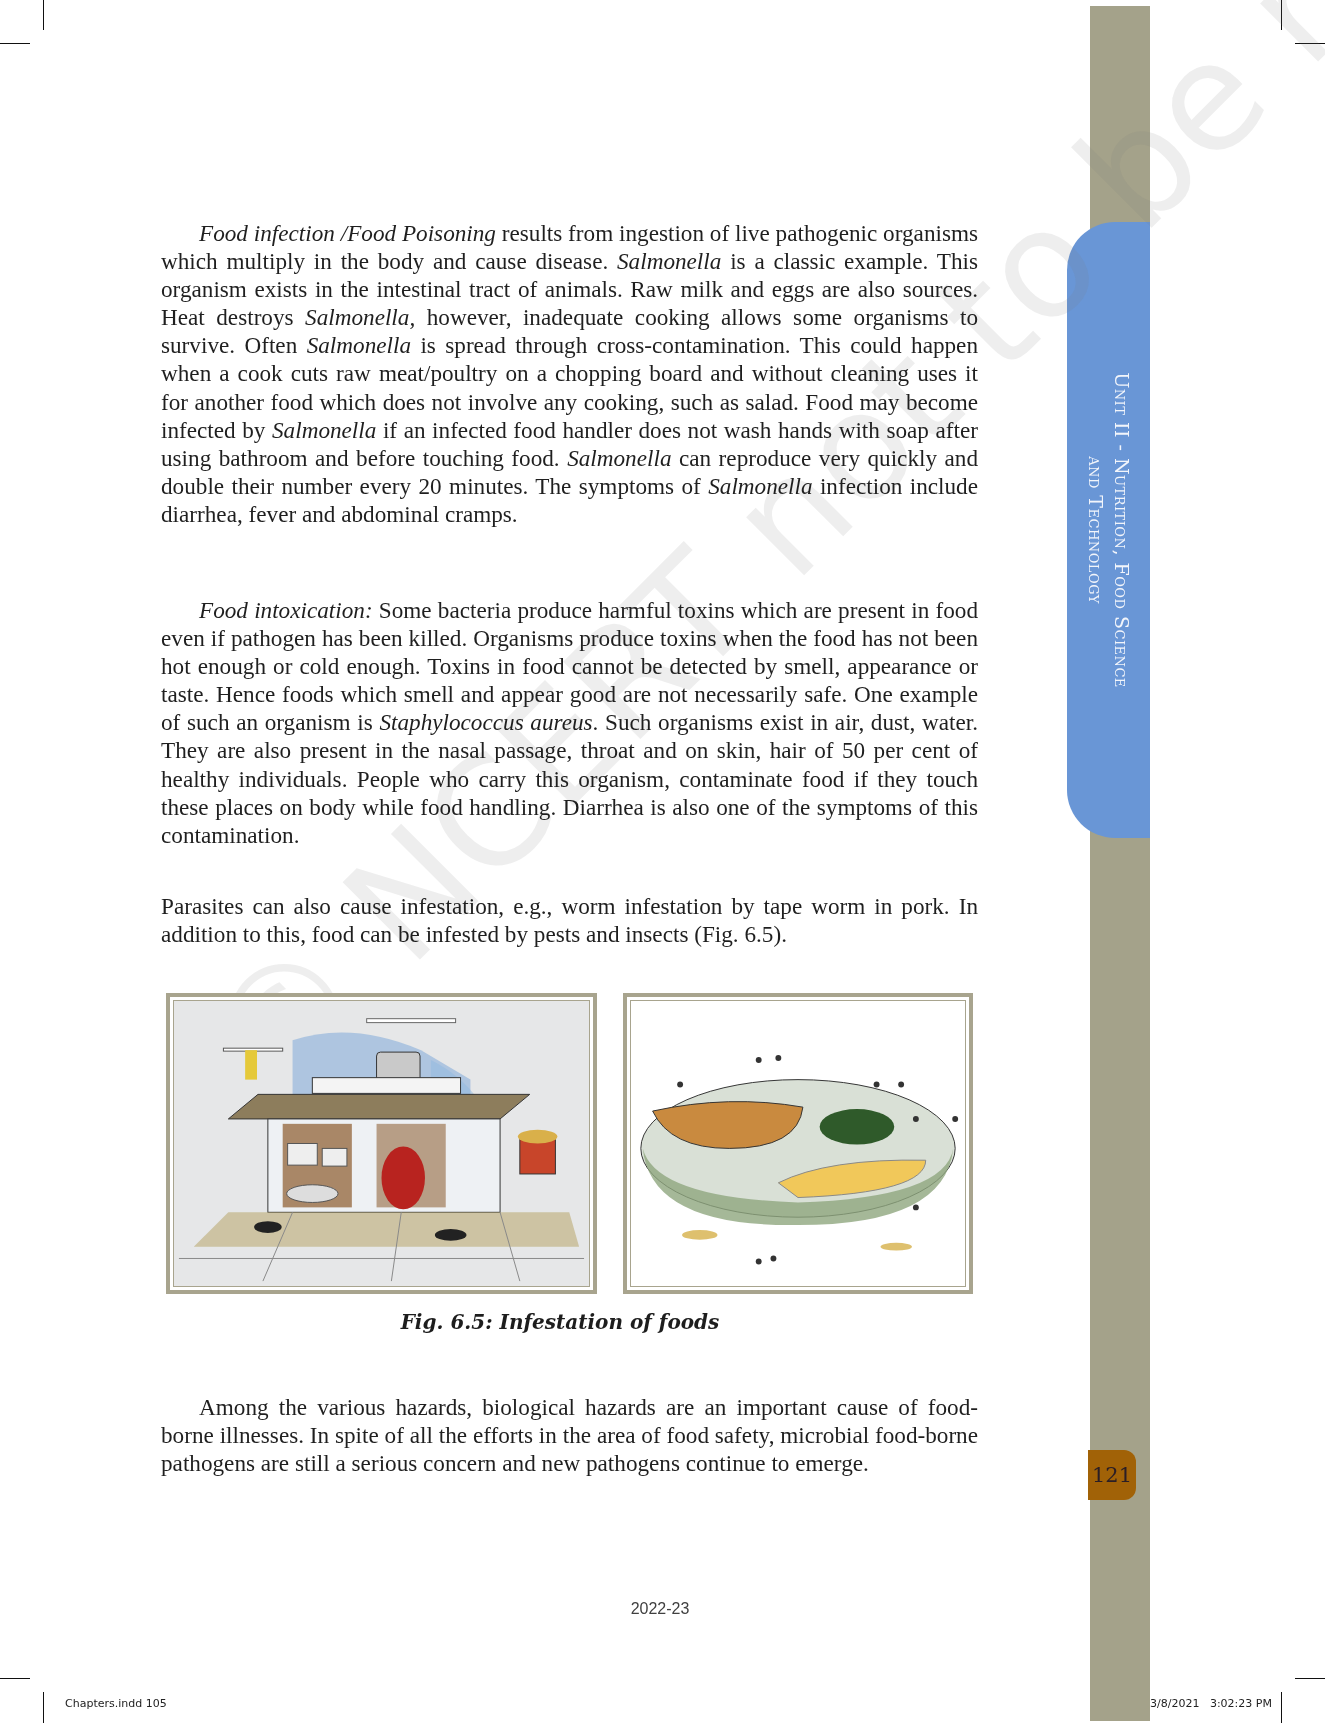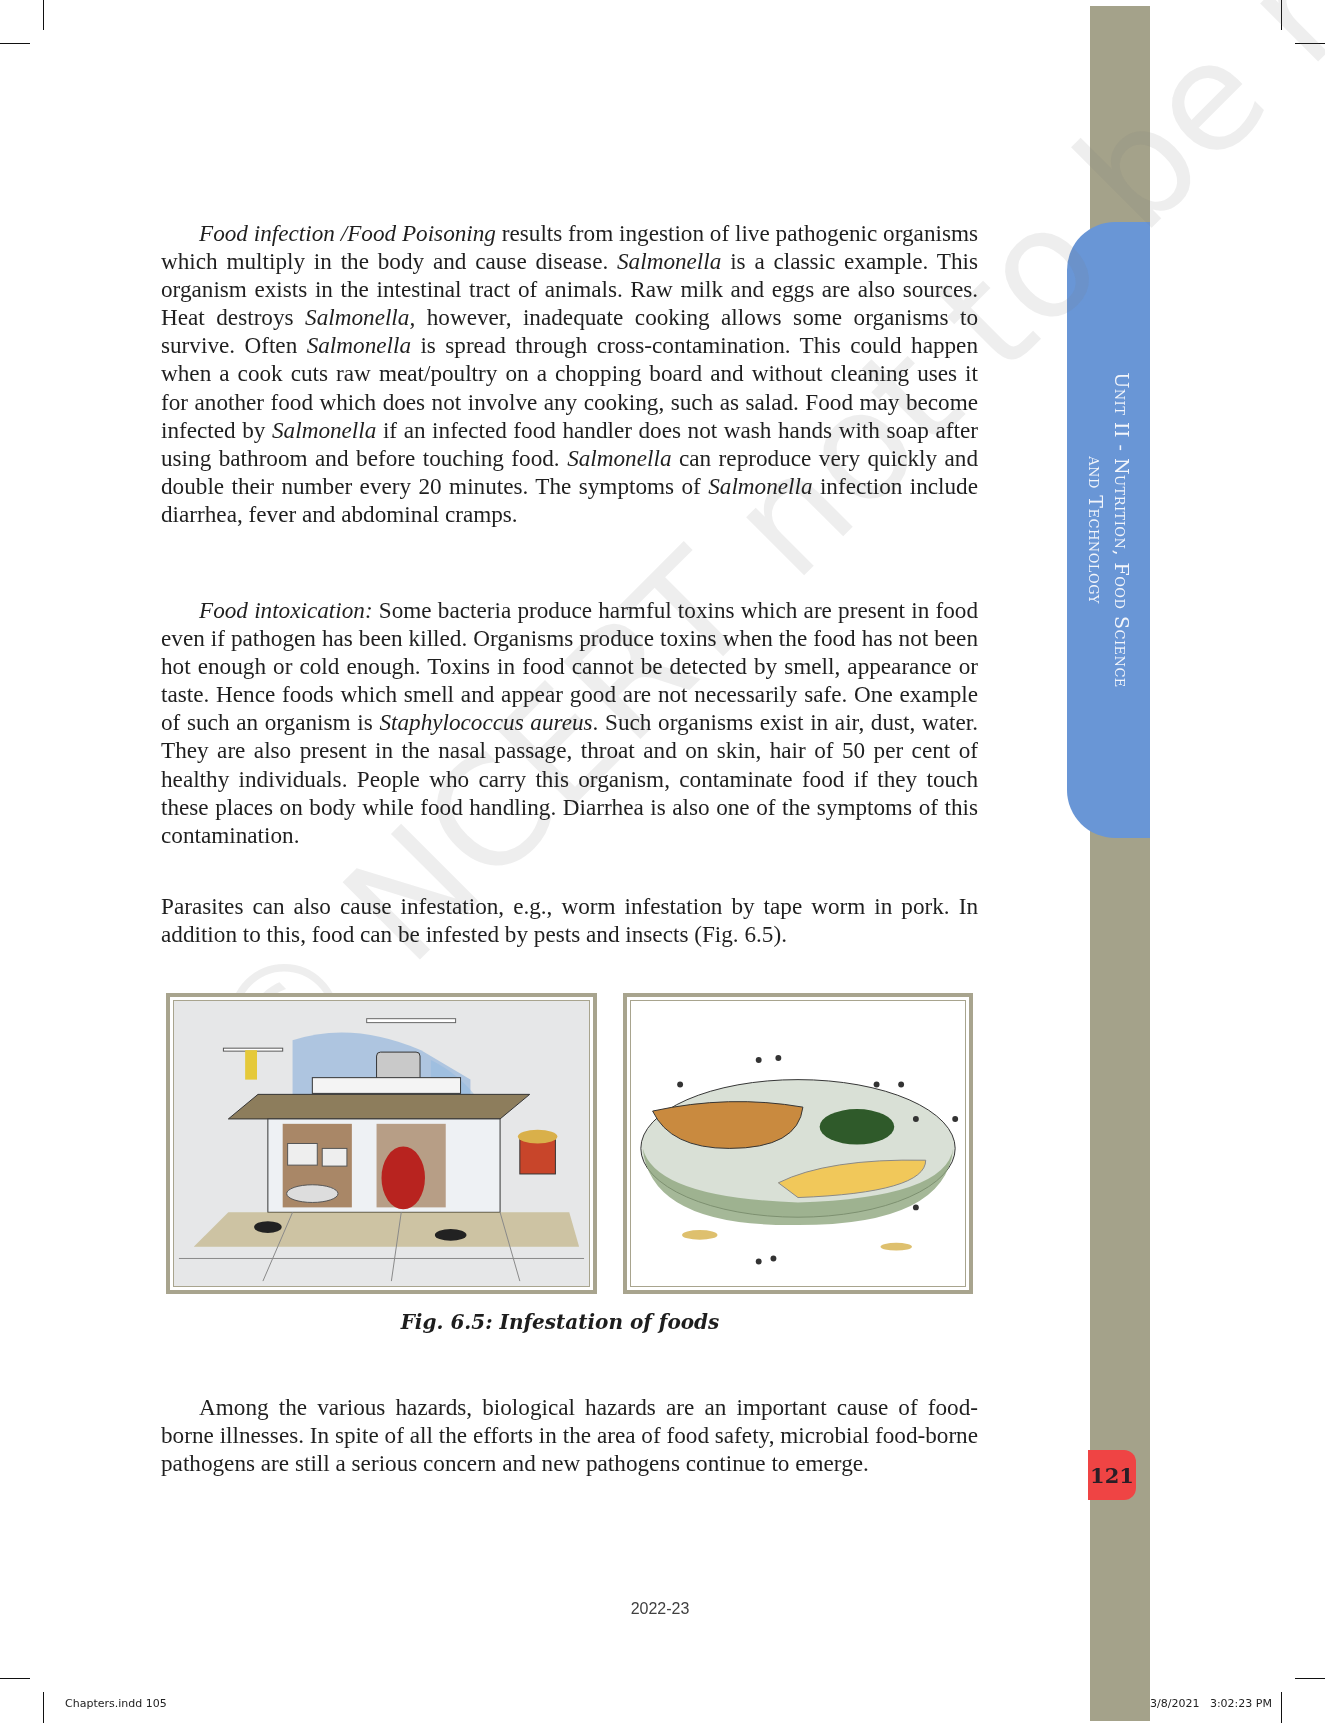--- a/index.html
+++ b/index.html
@@ -19,23 +19,23 @@
       position: absolute; left: 1067px; top: 222px; width: 83px; height: 616px;
       display: flex; align-items: center; justify-content: center;
     }
     .unit-text .rot {
       transform: rotate(90deg); white-space: nowrap; color: #f2f5fb;
       font-family: "DejaVu Serif", serif; font-size: 19px; line-height: 26px;
       text-align: center; letter-spacing: 0.5px; font-variant: small-caps;
     }
     .page-tab {
       position: absolute; left: 1088px; top: 1450px; width: 48px; height: 50px;
-      background: #ef4444; border-radius: 0 12px 12px 0;
+      background: #a16207; border-radius: 0 12px 12px 0;
       display: flex; align-items: center; justify-content: center;
-      font-family: "DejaVu Serif", serif; font-size: 21px; color: #2a1e26; font-weight: bold;
+      font-family: "DejaVu Serif", serif; font-size: 21px; color: #2a1e26;
     }
     
     .col {
       position: absolute; left: 157px; width: 825px;
       font-family: "Liberation Serif", serif; font-size: 23.2px; line-height: 28.1px;
       text-align: justify; color: #1f1f1f;
     }
     .col p { margin: 4px; }
     .col .indent { text-indent: 38px; }
     .col i { font-style: italic; }

